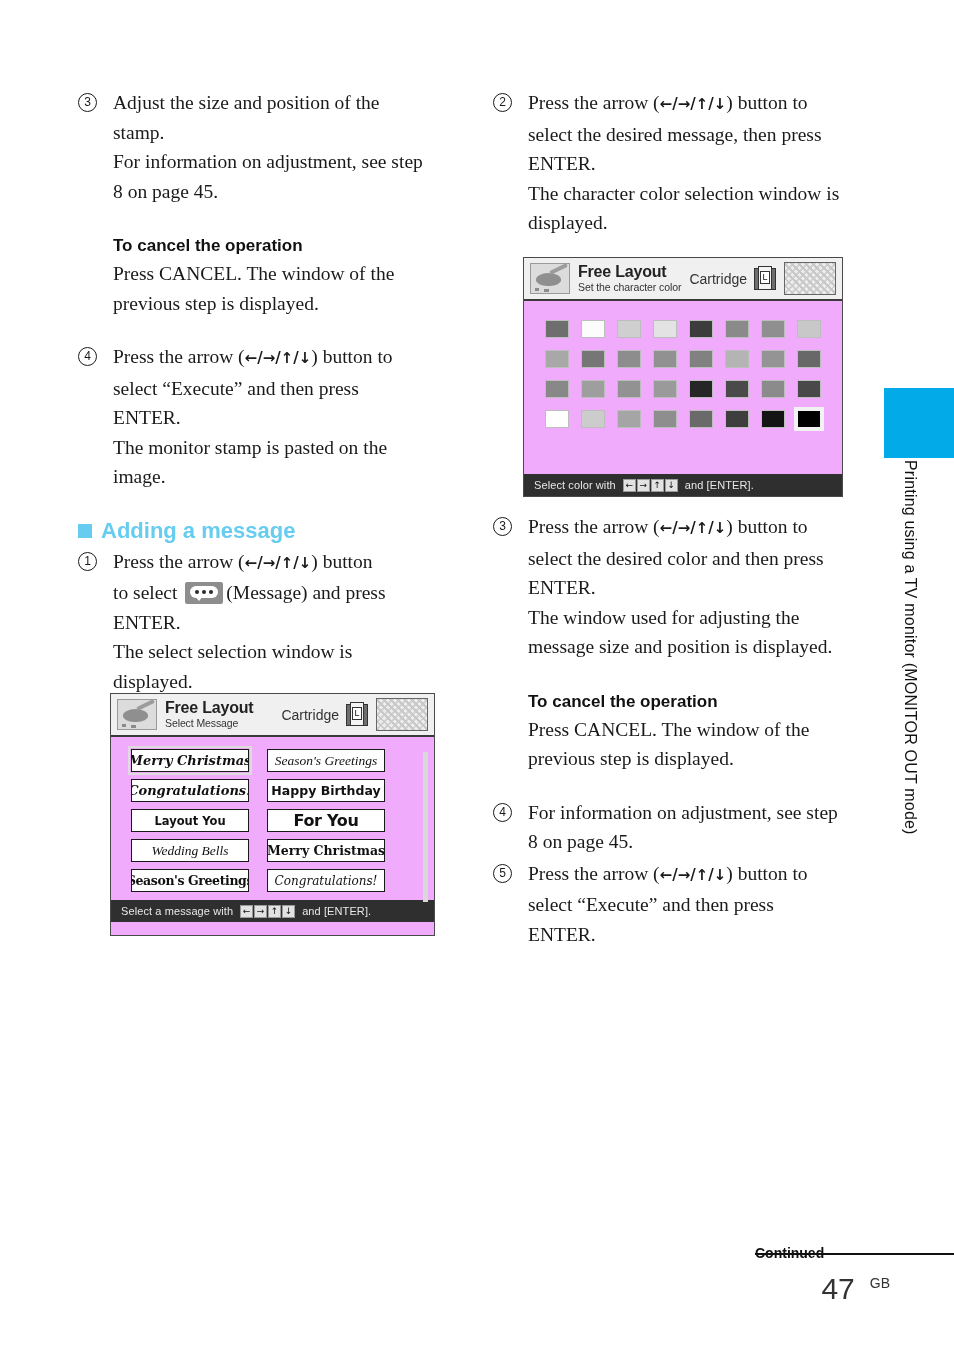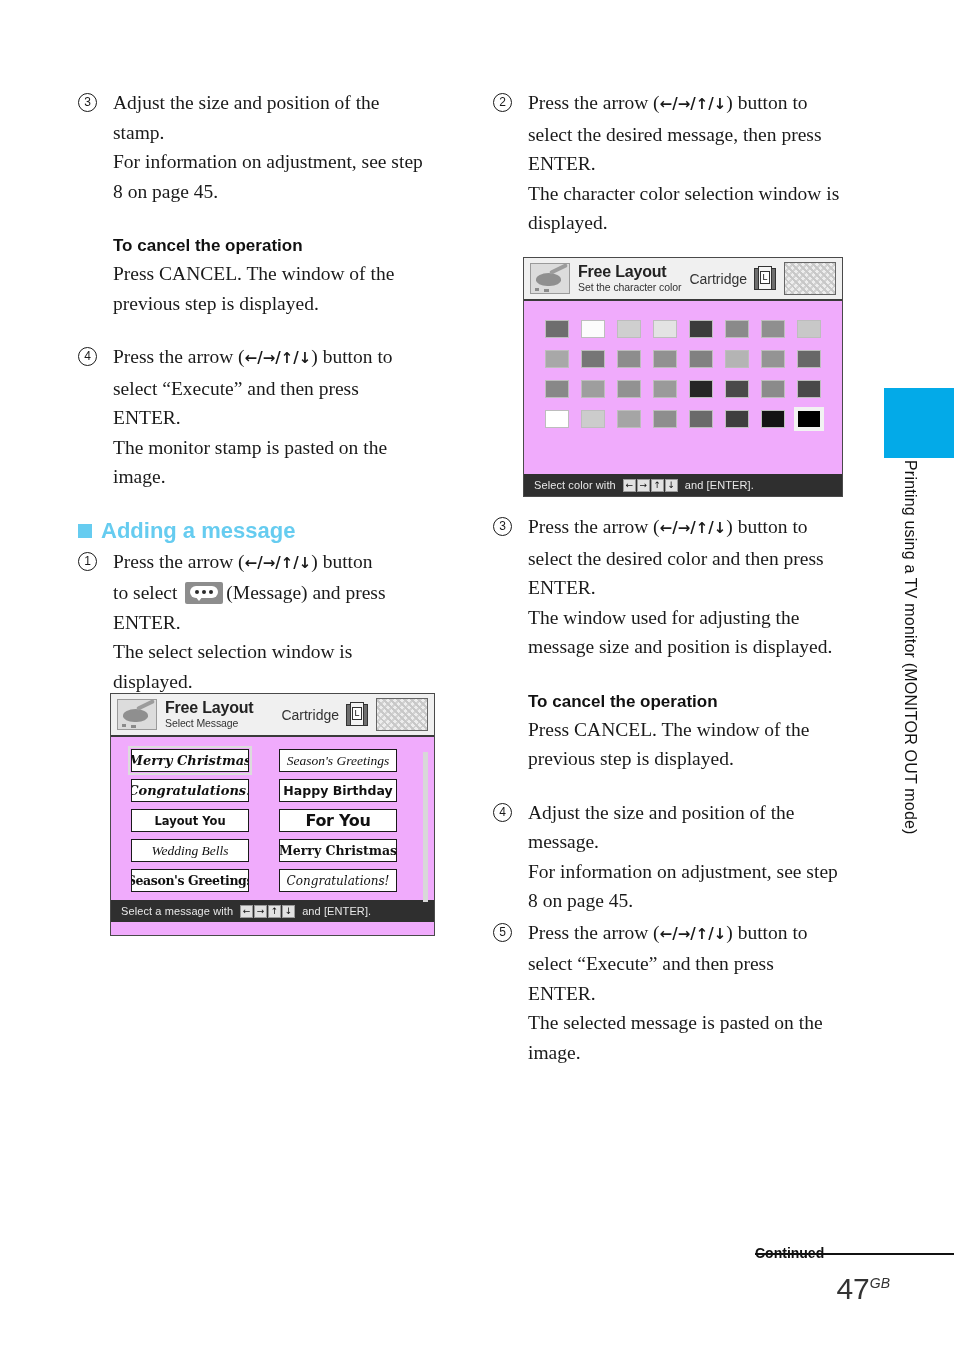--- a/index.html
+++ b/index.html
@@ -141,21 +141,21 @@
     border:1px solid #9a9a9a; color:#111; font-size:9px; line-height:11px;
     text-align:center; font-family:"DejaVu Sans", sans-serif;
     vertical-align:middle;
   }
   .keyrow { display:inline-flex; gap:1px; margin:0 3px; vertical-align:middle; }
 
   
   #shot-message { position:absolute; left:110px; top:693px; width:325px; height:243px; }
   .msg-grid {
     padding:12px 13px 8px 20px; display:grid;
-    grid-template-columns:118px 118px; gap:7px 30px;
+    grid-template-columns:118px 118px; gap:7px 18px;
   }
   .msg-btn {
     height:23px; background:#fff; border:1.5px solid #1a1a1a;
     display:flex; align-items:center; justify-content:center;
     color:#111; overflow:hidden; white-space:nowrap;
   }
   .msg-btn.sel { outline:2.5px solid #dcdcdc; outline-offset:1px; }
   .f-script { font-family:"DejaVu Serif", serif; font-style:italic; font-weight:bold; font-size:13px; }
   .f-serif-i { font-family:"Liberation Serif", serif; font-style:italic; font-size:13.5px; }
   .f-sans-b { font-family:"DejaVu Sans", sans-serif; font-weight:bold; font-size:12.5px; }
@@ -197,21 +197,21 @@
     font-size:14px; color:#111;
   }
   #footer-rule {
     position:absolute; left:755px; top:1253px; width:199px; height:2px; background:#111;
   }
   #footer-page {
     position:absolute; left:0; top:1272px; width:890px; text-align:right;
     font-family:"Liberation Sans", sans-serif; font-size:30px; color:#333;
   }
   #footer-page .gb {
-    font-size:14px; font-style:italic; vertical-align:super; margin-left:0; color:#333;
+    font-size:14px; vertical-align:super; margin-left:15px; color:#333;
   }
 </style>
 </head>
 <body>
 
 <div class="page">
 
   <div class="col col-left">
 
     <div class="step">
@@ -415,28 +415,26 @@
 
     <div class="indent">
       <p class="subhead">To cancel the operation</p>
       <p class="para">Press CANCEL.  The window of the previous step is displayed.</p>
     </div>
 
     <div class="gap-md"></div>
 
     <div class="step">
       <span class="step-num">4</span>
-      <p>Adjust the size and position of the message.</p>
       <p>For information on adjustment, see step 8 on page 45.</p>
     </div>
 
     <div class="step">
       <span class="step-num">5</span>
       <p><span>Press the arrow (</span><span class="arrows">←/→/↑/↓</span><span>) button to select “Execute” and then press ENTER.</span></p>
-      <p>The selected message is pasted on the image.</p>
     </div>
 
   </div>
 
   <div id="side-tab"></div>
   <div id="side-text">Printing using a TV monitor  (MONITOR OUT mode)</div>
 
   <div id="footer-continued">Continued</div>
   <div id="footer-rule"></div>
   <div id="footer-page">

